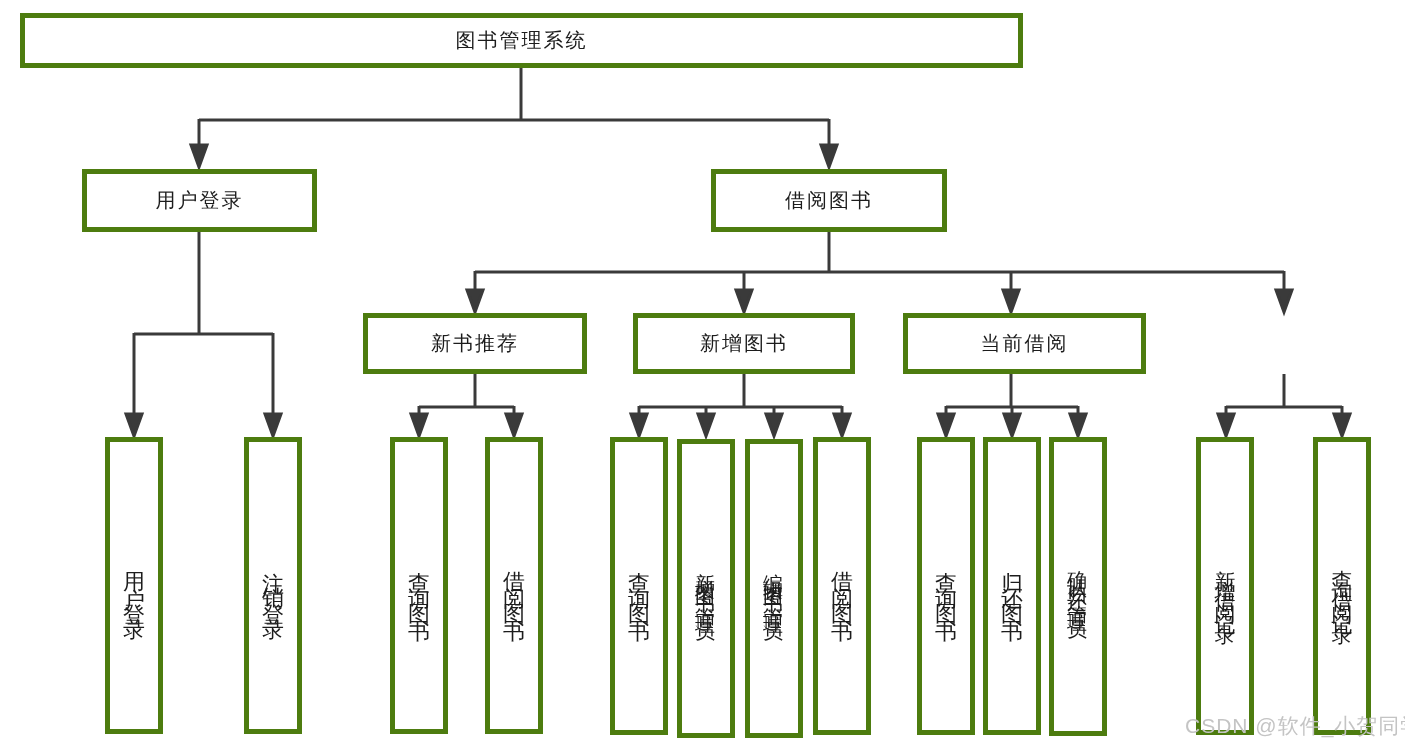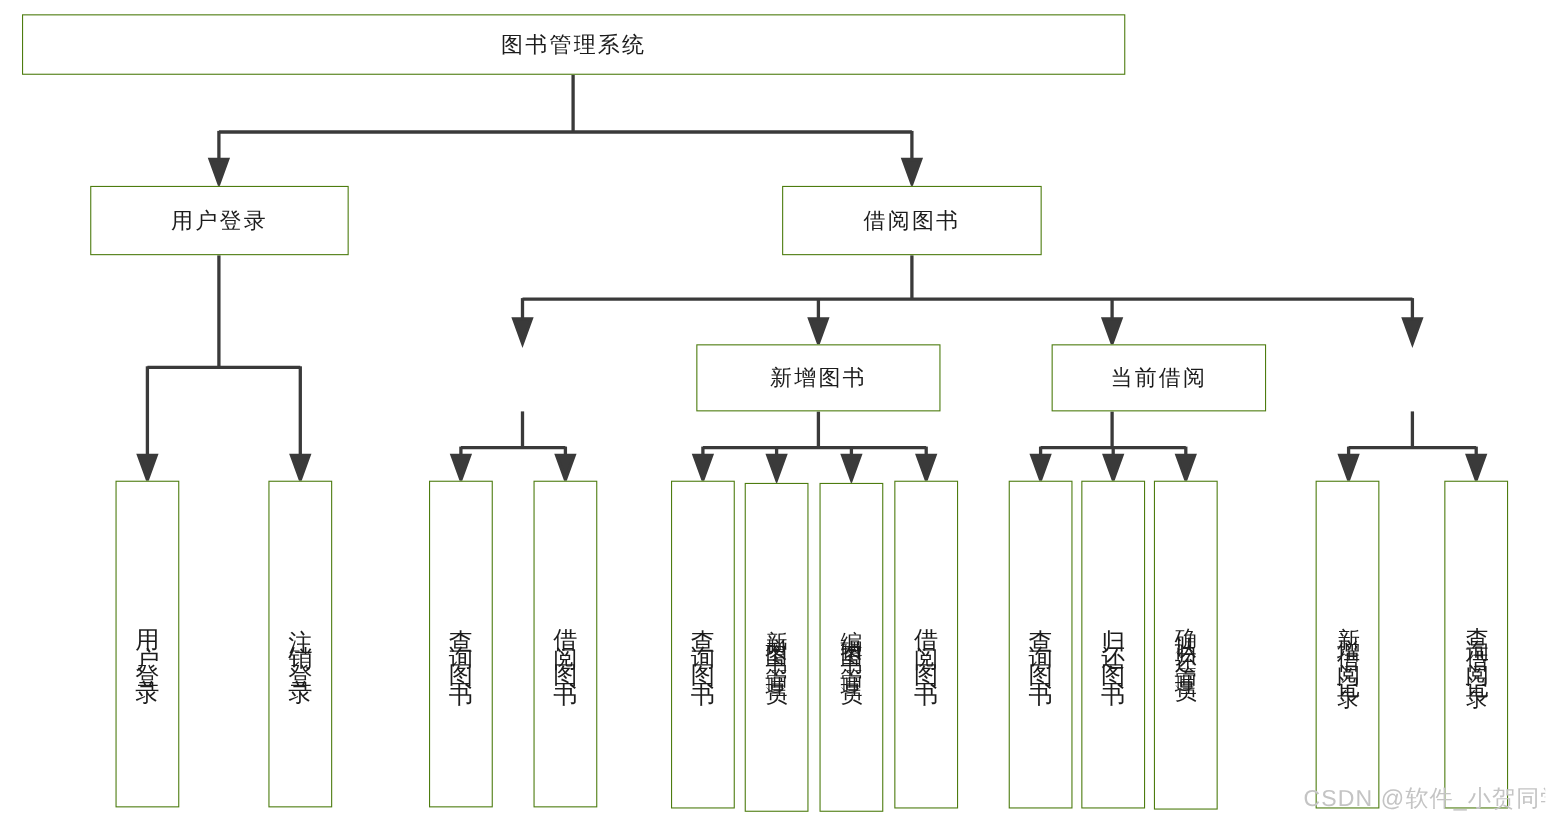--- a/index.html
+++ b/index.html
@@ -12,21 +12,21 @@
     overflow: hidden;
   }
   .connectors {
     position: absolute;
     left: 0; top: 0;
     width: 1405px; height: 747px;
   }
   .box {
     position: absolute;
     box-sizing: border-box;
-    border: 1px solid #4d7c0f;
+    border: 5px solid #4d7c0f;
     background: #ffffff;
     color: #1c1c1c;
     display: flex;
     align-items: center;
     justify-content: center;
     text-align: center;
   }
   .h-box {
     font-size: 20px;
     letter-spacing: 2px;
@@ -131,22 +131,23 @@
         <polygon points="1334,414 1350,414 1342,436"></polygon>
       </g>
     </g>
   </svg>
 
   <div class="box h-box" style="left:20px; top:13px; width:1003px; height:55px;">图书管理系统</div>
 
   <div class="box h-box" style="left:82px; top:169px; width:235px; height:63px;">用户登录</div>
   <div class="box h-box" style="left:711px; top:169px; width:236px; height:63px;">借阅图书</div>
 
+  <div class="box h-box" style="left:363px; top:313px; width:224px; height:61px;">新书推荐</div>
   <div class="box h-box" style="left:633px; top:313px; width:222px; height:61px;">新增图书</div>
-  <div class="box h-box" style="left:956px; top:313px; width:195px; height:61px;">当前借阅</div>
+  <div class="box h-box" style="left:903px; top:313px; width:243px; height:61px;">当前借阅</div>
 
   <div class="box v-box s4" style="left:105px; top:437px; width:58px; height:297px;">用户登录</div>
   <div class="box v-box s4" style="left:244px; top:437px; width:58px; height:297px;">注销登录</div>
 
   <div class="box v-box s4" style="left:390px; top:437px; width:58px; height:297px;">查询图书</div>
   <div class="box v-box s4" style="left:485px; top:437px; width:58px; height:297px;">借阅图书</div>
 
   <div class="box v-box s4" style="left:610px; top:437px; width:58px; height:298px;">查询图书</div>
   <div class="box v-box s9" style="left:677px; top:439px; width:58px; height:299px;">新增图书（管理员）</div>
   <div class="box v-box s9" style="left:745px; top:439px; width:58px; height:299px;">编辑图书（管理员）</div>

